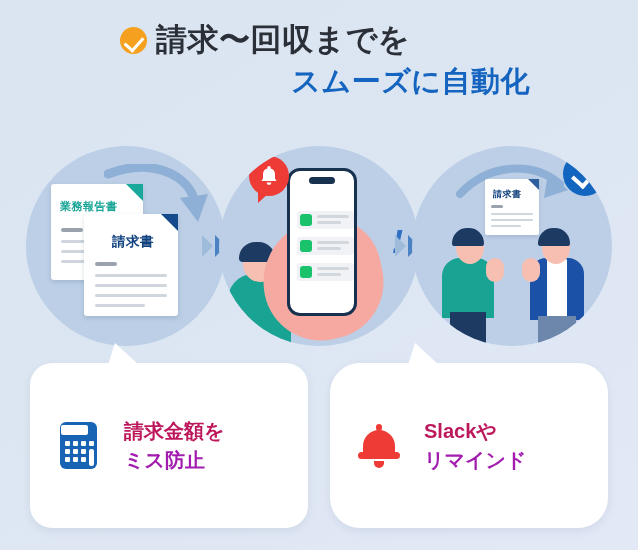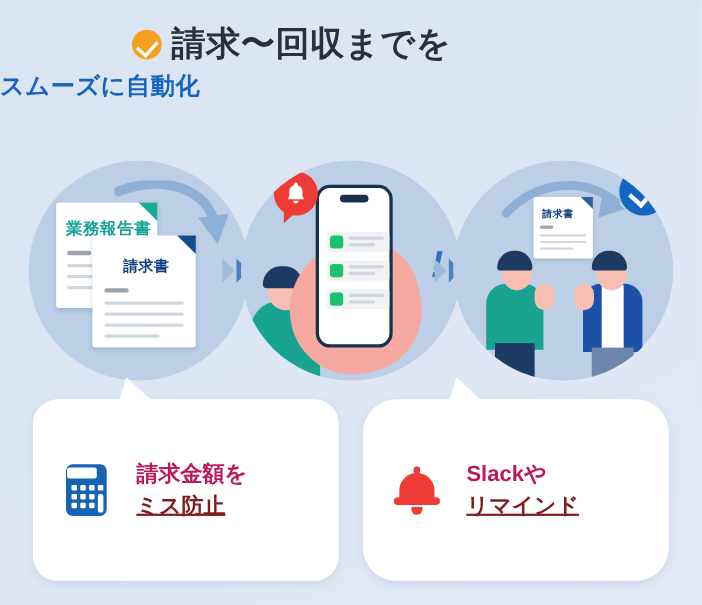--- a/index.html
+++ b/index.html
@@ -15,36 +15,36 @@
     background: linear-gradient(150deg, #dbe5f1 0%, #dce6f2 45%, #e3e8f6 100%);
     position: relative;
   }
 
   
   #headline {
     position: absolute;
     top: 22px;
     left: 0;
     width: 530px;
-    text-align: left;
+    text-align: right;
   }
   .title-line-1 {
     display: flex;
     align-items: center;
     justify-content: center;
     gap: 9px;
     font-size: 31px;
     font-weight: bold;
     color: #2b3038;
     letter-spacing: 0.5px;
     line-height: 1.15;
   }
   .title-line-2 {
     margin-top: 7px;
-    font-size: 22px;
+    font-size: 29px;
     font-weight: bold;
     color: #1565c0;
     letter-spacing: 0.5px;
     line-height: 1.15;
   }
   .check-badge-orange {
     width: 27px;
     height: 27px;
     flex: 0 0 27px;
     border-radius: 50%;
@@ -109,21 +109,21 @@
     border-radius: 3px;
     box-shadow: 0 2px 5px rgba(40,70,110,.18);
   }
   .doc-corner {
     position: absolute;
     top: 0; right: 0;
     width: 0; height: 0;
   }
   .doc-title {
     position: absolute;
-    font-size: 15px;
+    font-size: 11px;
     font-weight: bold;
     letter-spacing: .5px;
     white-space: nowrap;
   }
   .doc-line {
     position: absolute;
     background: #cfd6dd;
     height: 2.5px;
     border-radius: 2px;
   }
@@ -279,21 +279,21 @@
   #card-2 .card-tail { left: 78px; border-left: 7px solid transparent; border-right: 24px solid transparent; }
 
   .card-icon { flex: 0 0 46px; width: 46px; height: 52px; position: relative; }
   .card-text { line-height: 1.42; }
   .card-text .ln {
     font-size: 20px;
     font-weight: bold;
     color: #be185d;
     white-space: nowrap;
   }
-  .card-text .ln.accent { color: #7f1d1d; text-decoration: underline; }
+  .card-text .ln.accent { color: #a21caf; }
 
   
   .calc-body {
     position: absolute;
     left: 4px; top: 2px;
     width: 37px; height: 47px;
     background: #1763b4;
     border-radius: 6px;
   }
   .calc-screen {

